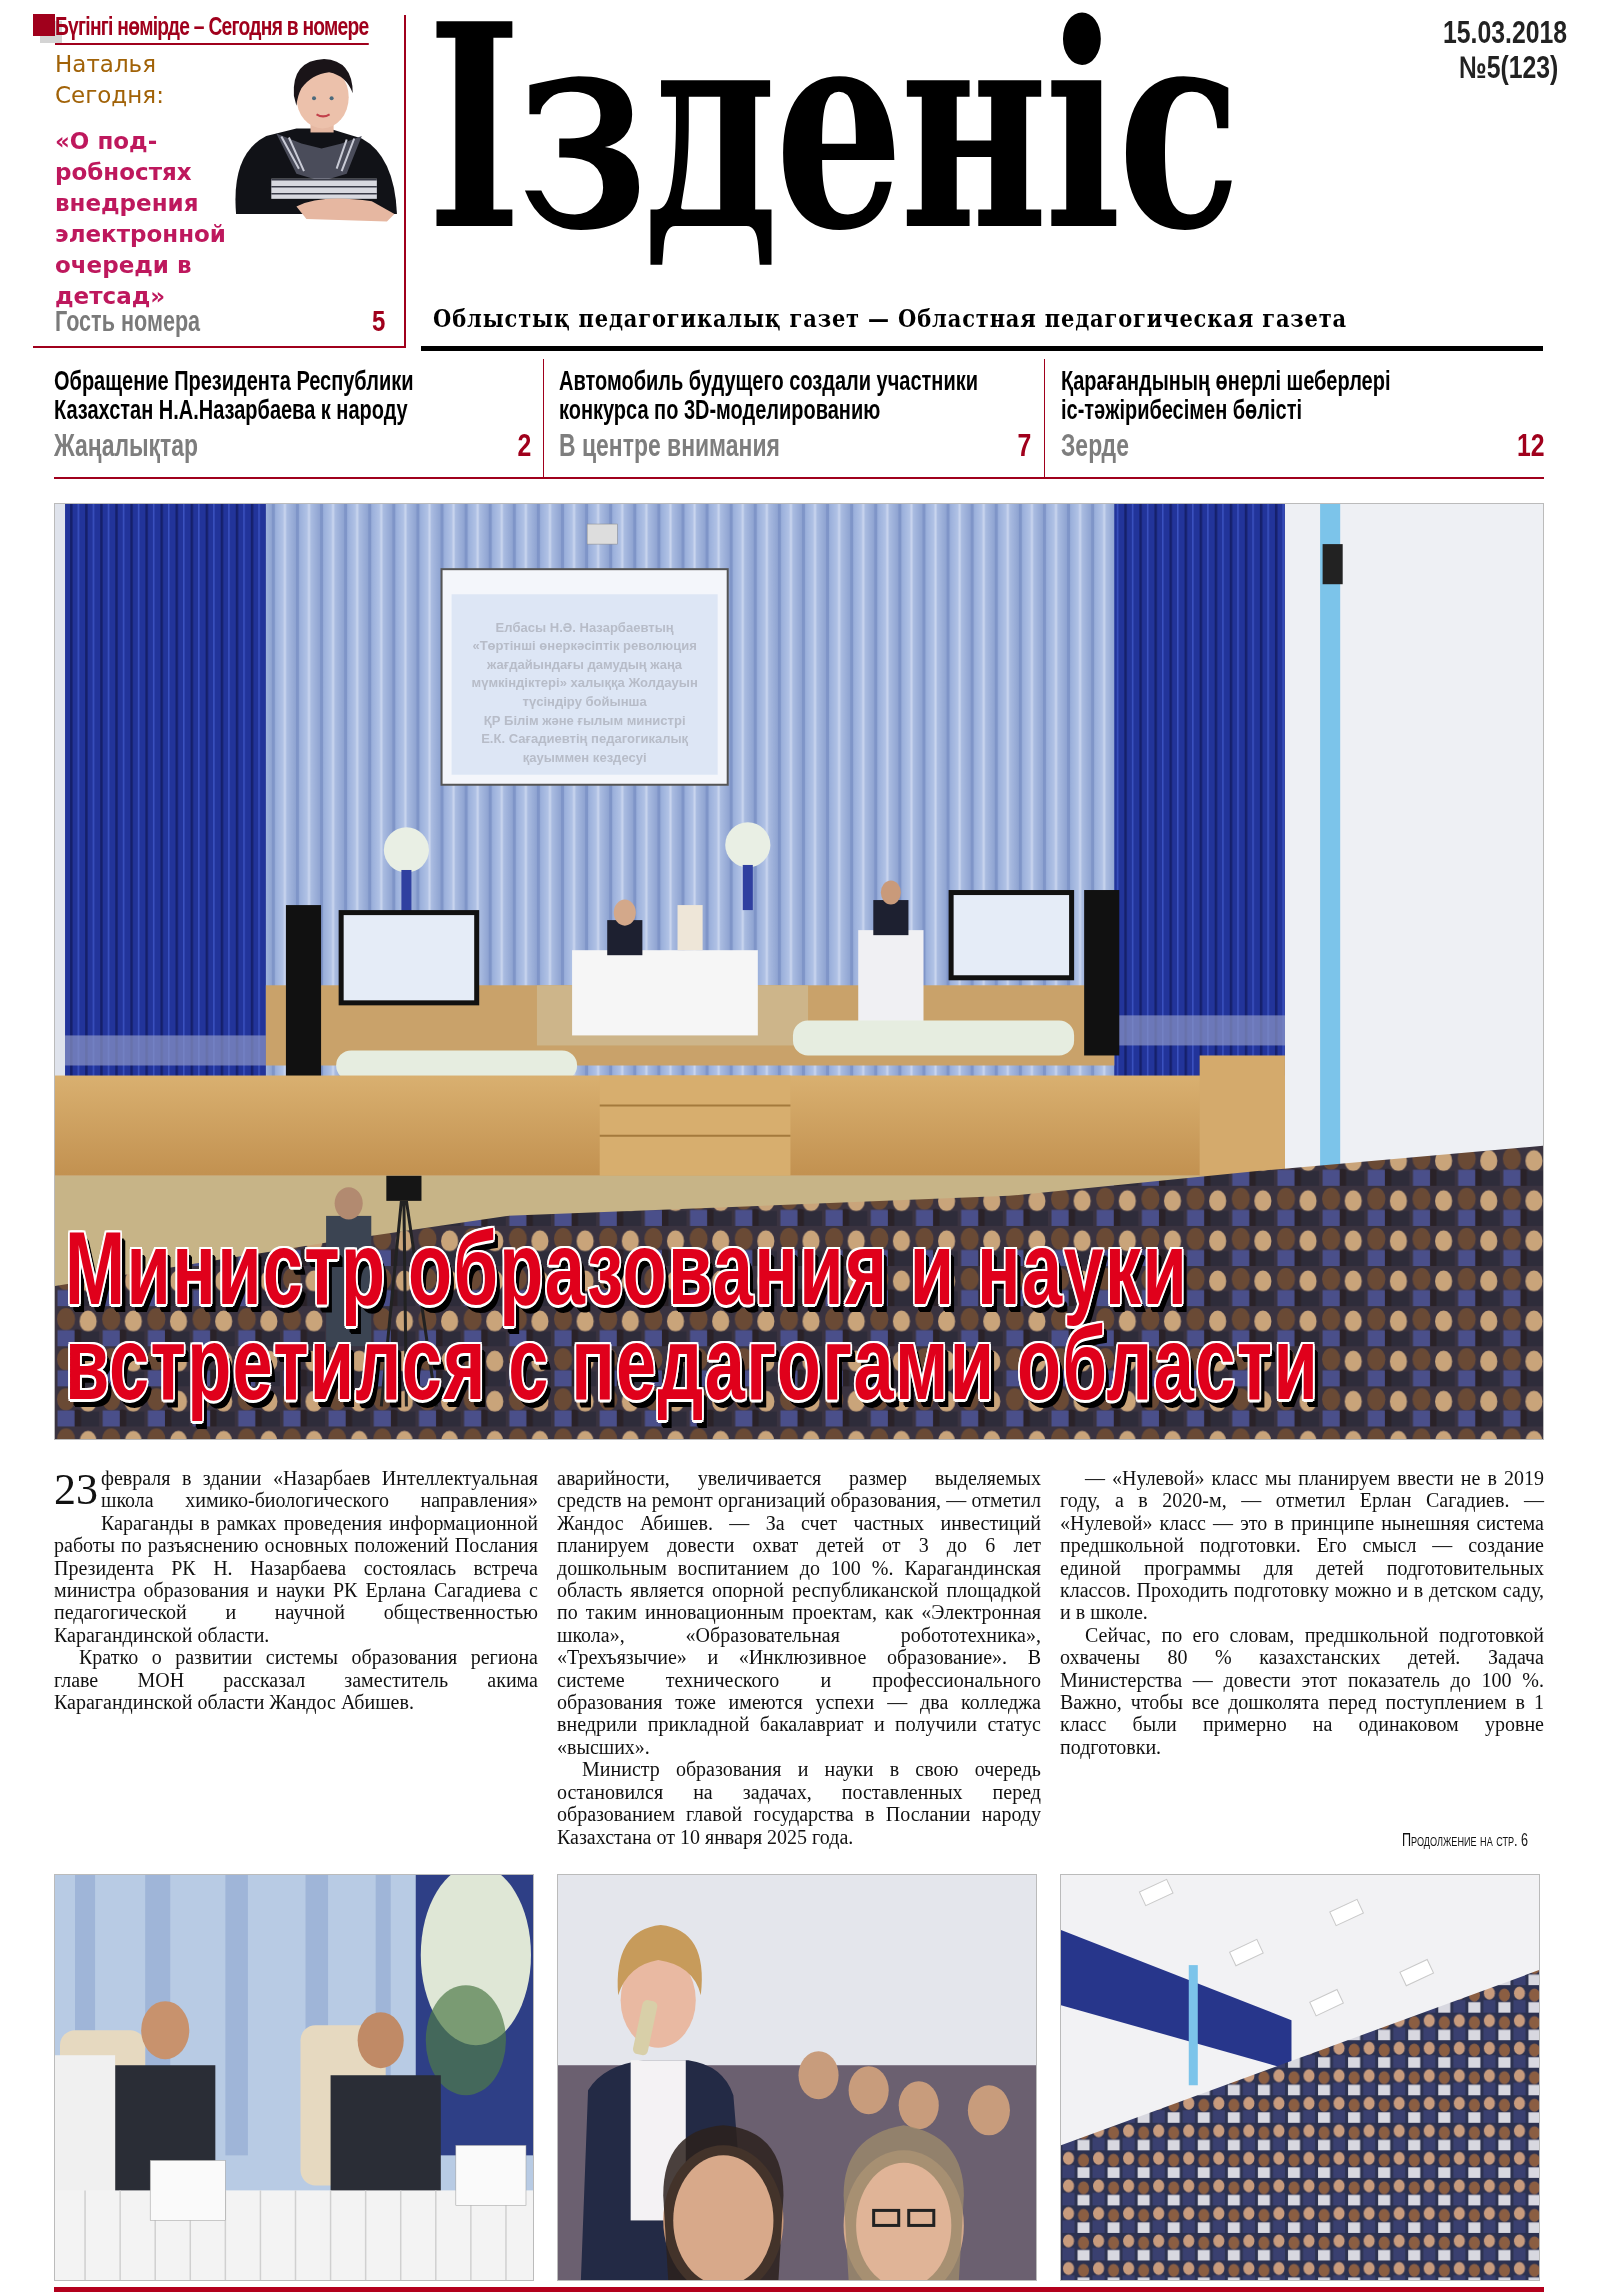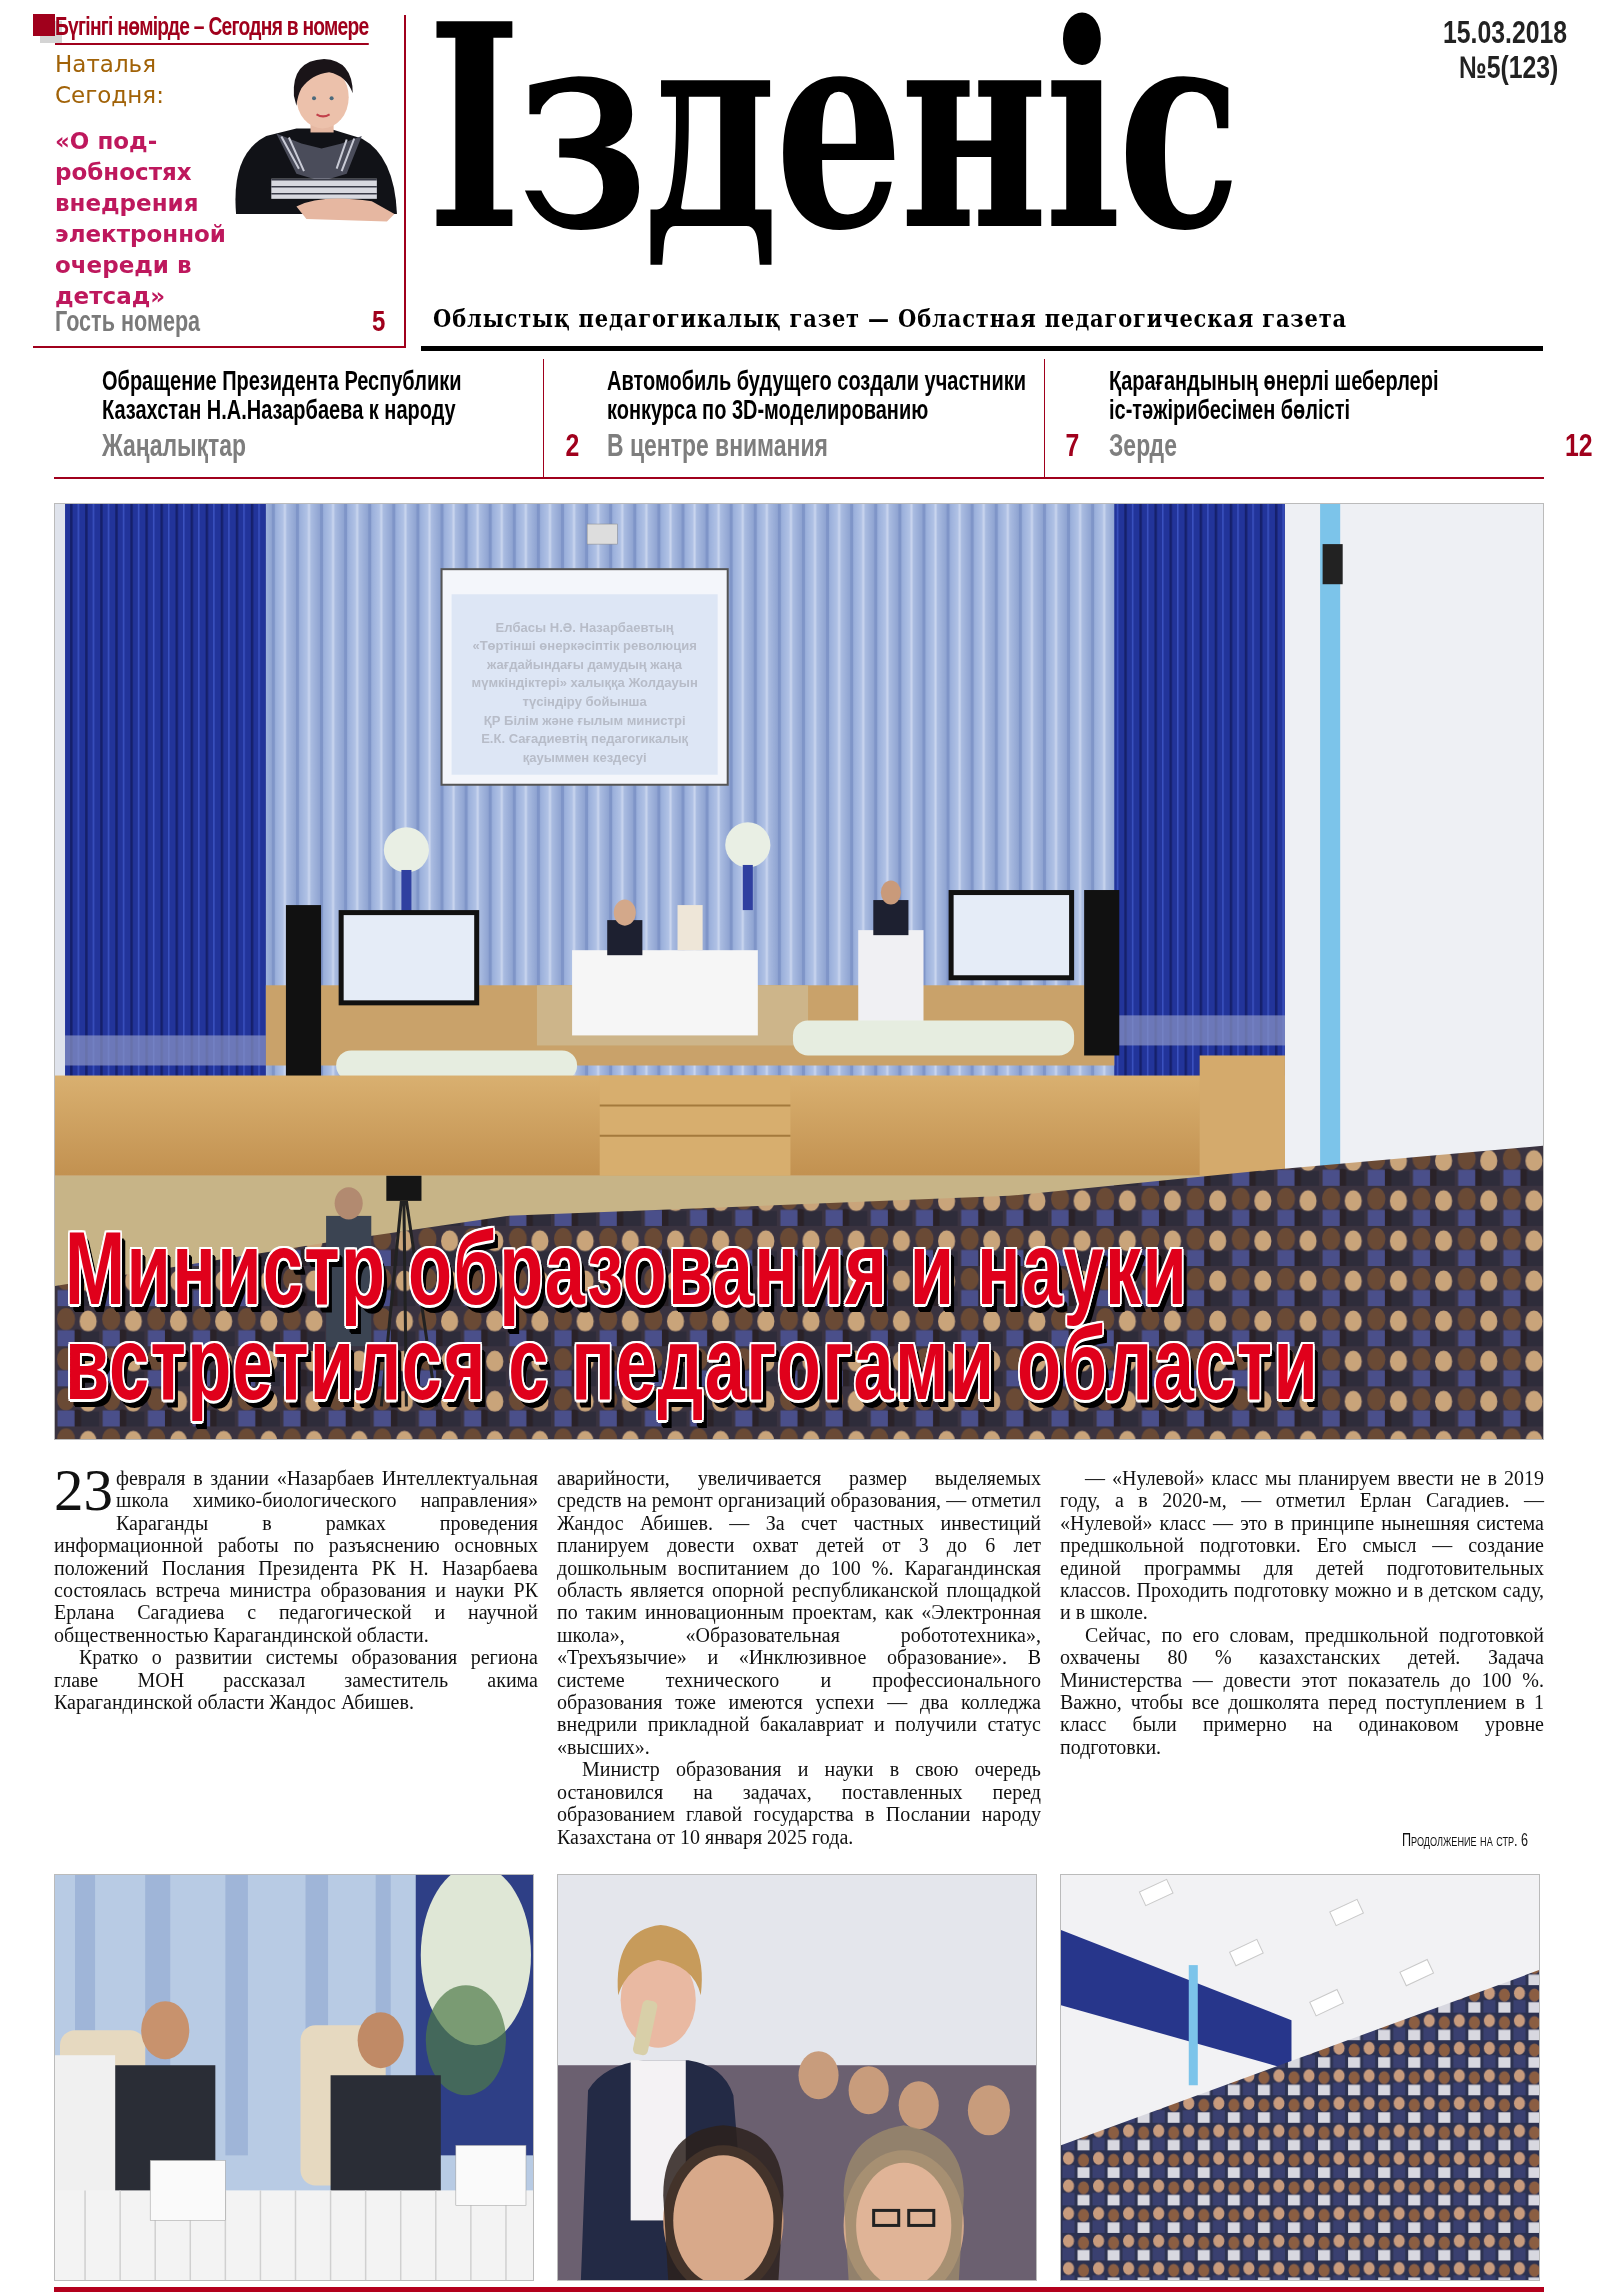--- a/index.html
+++ b/index.html
@@ -18,21 +18,21 @@
   #guest-page { left:372px; top:304px; font-weight:bold; font-size:30px; color:#a0001c; transform:scaleX(0.8); transform-origin:left top; }
 
   
   #masthead-title { left:427px; top:-12.6px; font-family:"DejaVu Serif", serif; font-weight:bold; font-size:281px; line-height:281px; letter-spacing:-5px; color:#000; transform:scaleX(0.72); transform-origin:left top; white-space:nowrap; }
   #issue-date { left:1443px; top:15px; font-weight:bold; font-size:31px; color:#222; transform:scaleX(0.8); transform-origin:left top; white-space:nowrap; }
   #issue-number { left:1459px; top:50px; font-weight:bold; font-size:31px; color:#222; transform:scaleX(0.8); transform-origin:left top; white-space:nowrap; }
   #masthead-subtitle { left:433px; top:304px; font-family:"DejaVu Serif", serif; font-weight:bold; font-size:25px; color:#000; transform:scaleX(0.84); transform-origin:left top; white-space:nowrap; letter-spacing:1px; }
   #masthead-rule { left:421px; top:346px; width:1122px; height:5px; background:#000; }
 
   
-  .teaser { top:359px; height:119px;margin-left:48px; }
+  .teaser { top:359px; height:119px; }
   .teaser-headline { position:absolute; left:0; top:8px; font-weight:bold; font-size:27px; line-height:29px; color:#000; transform:scaleX(0.74); transform-origin:left top; white-space:nowrap; }
   .teaser-rubric { position:absolute; left:0; top:69px; font-weight:bold; font-size:31px; color:#7e7e7e; transform:scaleX(0.74); transform-origin:left top; white-space:nowrap; }
   .teaser-page { position:absolute; top:69px; font-weight:bold; font-size:31px; color:#a0001c; transform:scaleX(0.8); transform-origin:right top; text-align:right; }
   #teaser-1 { left:54px; width:477px; }
   #teaser-2 { left:559px; width:472px; }
   #teaser-3 { left:1061px; width:483px; }
   .teaser-divider { top:359px; width:1px; height:119px; background:#a0001c; }
   #teasers-rule { left:54px; top:477px; width:1490px; height:2px; background:#a0001c; }
 
   
@@ -42,21 +42,21 @@
       text-shadow: -2px -2px 0 #fff, 2px -2px 0 #fff, -2px 2px 0 #fff, 2px 2px 0 #fff, 0 -2.5px 0 #fff, 0 2.5px 0 #fff, -2.5px 0 0 #fff, 2.5px 0 0 #fff, 5px 6px 0 #000, 6px 7px 0 #000, 7px 8px 0 #000; }
   #main-headline .l2 { display:block; margin-left:0; }
 
   
   .col { top:1467px; width:484px; font-family:"Liberation Serif", serif; font-size:20px; line-height:22.4px; text-align:justify; color:#111; }
   .col p { margin:0; text-indent:0; }
   .col p.ind { text-indent:25px; }
   #col-1 { left:54px; }
   #col-2 { left:557px; }
   #col-3 { left:1060px; }
-  #dropcap { float:left; font-family:"Liberation Serif", serif; font-size:59px; line-height:44px; margin:1px 3px 0 0; color:#111; }
+  #dropcap { float:left; font-family:"Liberation Serif", serif; font-size:44px; line-height:44px; margin:1px 3px 0 0; color:#111; }
   #continued { left:1402px; top:1830px; font-family:"Liberation Sans", sans-serif; font-size:18px; color:#111; transform:scaleX(0.7); transform-origin:left top; white-space:nowrap; font-variant:small-caps; }
 
   
   .bphoto { top:1874px; width:480px; height:407px; overflow:hidden; border:0.5px solid #bbb; box-sizing:border-box; }
   #photo-presidium { left:54px; }
   #photo-speaker { left:557px; }
   #photo-audience { left:1060px; }
   #bottom-rule { left:54px; top:2287px; width:1490px; height:5px; background:#b3001d; }
 </style>
 </head>

